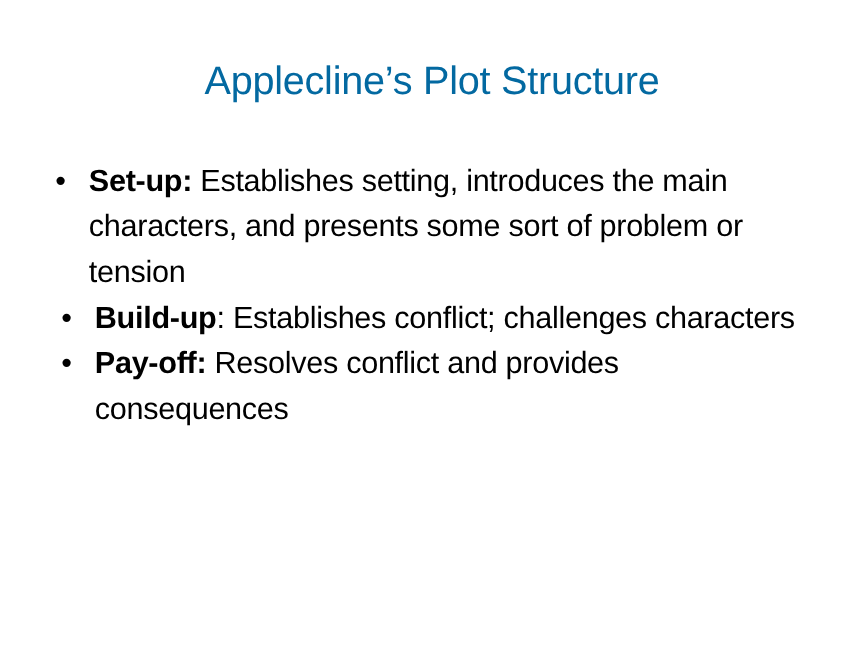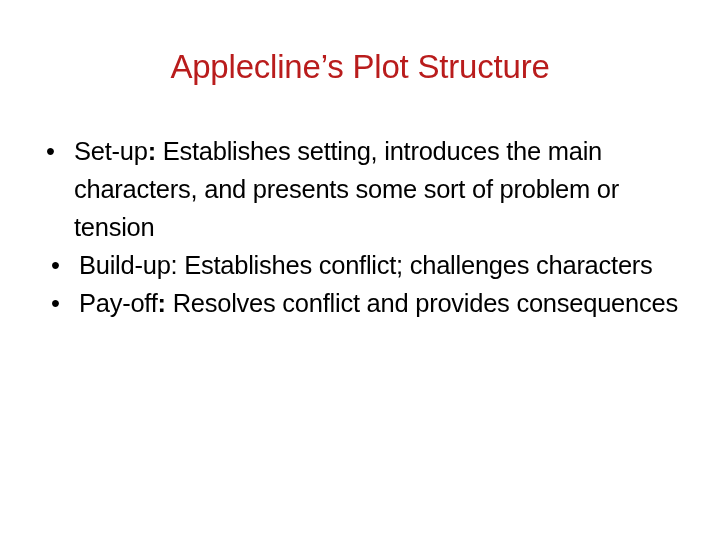--- a/index.html
+++ b/index.html
@@ -27,21 +27,21 @@
   .slide-title {
     position: absolute;
     left: 0;
     top: 46px;
     width: 720px;
     text-align: center;
     font-family: "Liberation Sans", sans-serif;
     font-size: 33px;
     font-weight: 400;
     line-height: 42px;
-    color: #b91c1c;
+    color: #0369a1;
     letter-spacing: -0.2px;
     white-space: nowrap;
   }
 
   
   .body-list {
     position: absolute;
     left: 38px;
     top: 132px;
     width: 644px;
@@ -76,21 +76,21 @@
     left: 0;
     top: 0;
     width: 20px;
     font-size: 25.5px;
     line-height: 38px;
     color: #000000;
     text-align: left;
   }
 
   .lead-term {
-    font-weight: 400;
+    font-weight: 700;
   }
 
   .term-colon-bold {
     font-weight: 700;
   }
 
   .term-colon-regular {
     font-weight: 400;
   }
 

